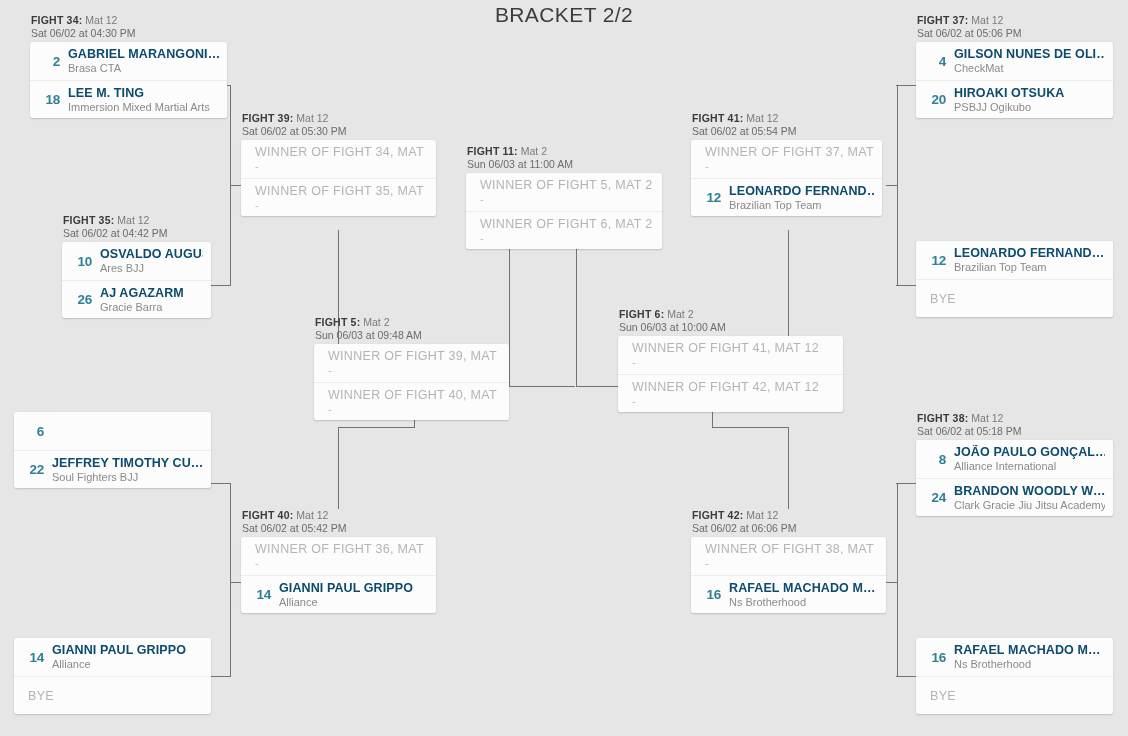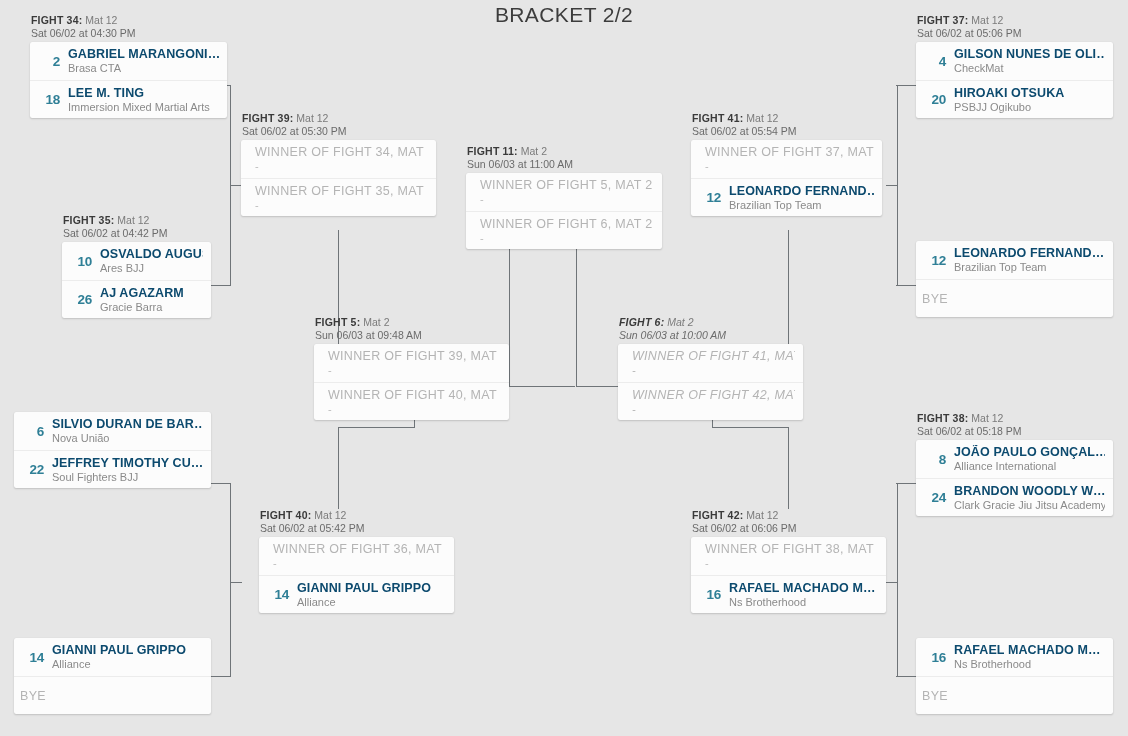--- a/index.html
+++ b/index.html
@@ -90,21 +90,21 @@
     line-height: 13px;
     white-space: nowrap;
     overflow: hidden;
     margin-top: 1px;
   }
   
   .slot.pending .nm { color: #b4b4b4; font-weight: normal; font-size: 12.5px; letter-spacing: 0.3px; }
   .slot.pending .team { color: #bcbcbc; }
   .slot.pending { padding-left: 14px; }
   
-  .slot.bye { padding-left: 6px; }
+  .slot.bye { padding-left: 14px; }
   .slot.bye .nm { color: #b4b4b4; font-weight: normal; letter-spacing: 0.3px; }
 </style>
 </head>
 <body>
 
 <div id="stage">
   <div class="bracket-title">BRACKET 2/2</div>
   <div id="lines">
       <div class="ln h" style="left: 211px; top: 85px; width: 20px;"></div>
       <div class="ln h" style="left: 211px; top: 285px; width: 20px;"></div>
@@ -172,24 +172,20 @@
               <div class="nm">AJ AGAZARM</div>
               <div class="team">Gracie Barra</div>
             </div>
           </div>
         </div>
       </div>
       <div class="match" style="left: 14px; top: 412px; width: 197px;">
         <div class="card">
           <div class="slot">
             <div class="seed">6</div>
-            <div class="who">
-              <div class="nm">SILVIO DURAN DE BAR…</div>
-              <div class="team">Nova União</div>
-            </div>
           </div>
           <div class="slot">
             <div class="seed">22</div>
             <div class="who">
               <div class="nm">JEFFREY TIMOTHY CU…</div>
               <div class="team">Soul Fighters BJJ</div>
             </div>
           </div>
         </div>
       </div>
@@ -219,21 +215,21 @@
             </div>
           </div>
           <div class="slot pending">
             <div class="who">
               <div class="nm">WINNER OF FIGHT 35, MAT 12</div>
               <div class="team">-</div>
             </div>
           </div>
         </div>
       </div>
-      <div class="match" style="left: 259px; top: 509px; width: 195px;">
+      <div class="match" style="left: 241px; top: 509px; width: 195px;">
         <div class="match-head"><span class="fight-no">FIGHT 40:</span><span class="mat"> Mat 12</span><span class="when">Sat 06/02 at 05:42 PM</span></div>
         <div class="card">
           <div class="slot pending">
             <div class="who">
               <div class="nm">WINNER OF FIGHT 36, MAT 12</div>
               <div class="team">-</div>
             </div>
           </div>
           <div class="slot">
             <div class="seed">14</div>
@@ -271,21 +267,21 @@
             </div>
           </div>
           <div class="slot pending">
             <div class="who">
               <div class="nm">WINNER OF FIGHT 6, MAT 2</div>
               <div class="team">-</div>
             </div>
           </div>
         </div>
       </div>
-      <div class="match" style="left: 618px; top: 316px; width: 185px; font-style: italic;">
+      <div class="match" style="left: 618px; top: 308px; width: 225px;">
         <div class="match-head"><span class="fight-no">FIGHT 6:</span><span class="mat"> Mat 2</span><span class="when">Sun 06/03 at 10:00 AM</span></div>
         <div class="card">
           <div class="slot pending">
             <div class="who">
               <div class="nm">WINNER OF FIGHT 41, MAT 12</div>
               <div class="team">-</div>
             </div>
           </div>
           <div class="slot pending">
             <div class="who">

